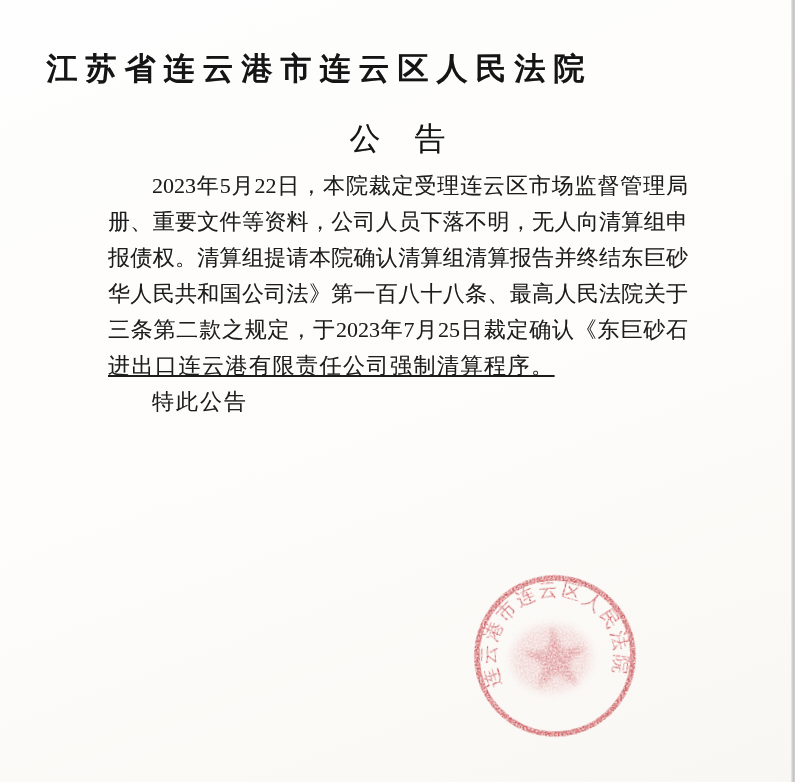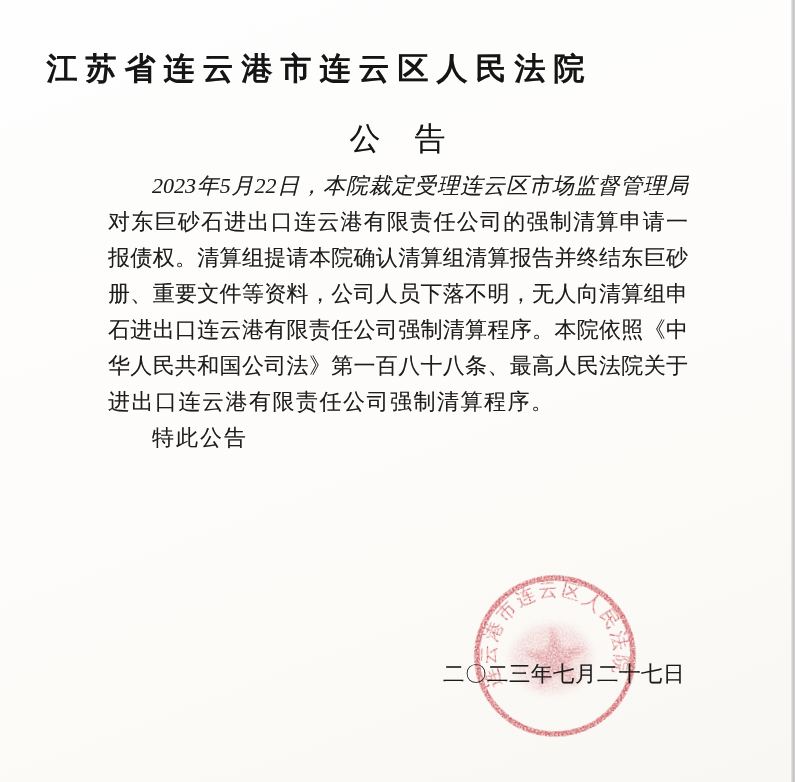--- a/index.html
+++ b/index.html
@@ -52,25 +52,26 @@
     line-height: 36px;
     color: #1c1c1c;
     text-shadow: 0 0 0.4px rgba(0,0,0,0.3);
   }
   .line {
     height: 36px;
     text-align: justify;
     text-align-last: justify;
     overflow: visible;
   }
-  .line.first { padding-left: 44px; font-style: italic; }
+  .line.first { padding-left: 44px; }
   .line.left {
     text-align: left;
     text-align-last: left;
     letter-spacing: 1.5px;
+    text-decoration: underline;
   }
   .closing {
     height: 36px;
     padding-left: 44px;
     text-align: center;
     text-align-last: left;
     letter-spacing: 2px;
   }
   .seal {
     position: absolute;
@@ -103,25 +104,24 @@
 <body>
 
 <div class="page">
 
   <h1 class="court-name">江苏省连云港市连云区人民法院</h1>
 
   <h2 class="doc-title">公告</h2>
 
   <div class="body-text">
     <div class="line first">2023年5月22日，本院裁定受理连云区市场监督管理局</div>
-    <div class="line">对东巨砂石进出口连云港有限责任公司的强制清算申请一</div>
+    <div class="line">册、重要文件等资料，公司人员下落不明，无人向清算组申</div>
     <div class="line">报债权。清算组提请本院确认清算组清算报告并终结东巨砂</div>
-    <div class="line">册、重要文件等资料，公司人员下落不明，无人向清算组申</div>
-    <div class="line">石进出口连云港有限责任公司强制清算程序。本院依照《中</div>
     <div class="line">华人民共和国公司法》第一百八十八条、最高人民法院关于</div>
+    <div class="line">三条第二款之规定，于2023年7月25日裁定确认《东巨砂石</div>
     <div class="line left">进出口连云港有限责任公司强制清算程序。</div>
     <div class="closing">特此公告</div>
   </div>
 
   <svg class="seal" viewBox="-92 -92 184 184" xmlns="http://www.w3.org/2000/svg">
     <defs>
       <filter id="stamp-grain" x="-20%" y="-20%" width="140%" height="140%">
         <feTurbulence type="fractalNoise" baseFrequency="0.55" numOctaves="2" seed="7" result="noise"></feTurbulence>
         <feColorMatrix in="noise" type="matrix" values="0 0 0 0 0  0 0 0 0 0  0 0 0 0 0  0 0 0 1.7 -0.25" result="mask"></feColorMatrix>
         <feComposite in="SourceGraphic" in2="mask" operator="in"></feComposite>
@@ -131,17 +131,16 @@
     <g filter="url(#stamp-grain)" transform="rotate(-5)">
       <circle cx="0" cy="0" r="78" fill="none" stroke="#c43a40" stroke-width="5.5"></circle>
       <polygon points="0,-34 7.7,-10.5 32.3,-10.5 12.4,4 20,27.5 0,13 -20,27.5 -12.4,4 -32.3,-10.5 -7.7,-10.5" fill="#c4404a" opacity="0.55" transform="translate(0,4)" style="filter: blur(2.5px);"></polygon>
       <ellipse cx="-4" cy="2" rx="40" ry="34" fill="#cf5a60" opacity="0.28" style="filter: blur(4px);"></ellipse>
       <text font-size="19" letter-spacing="2.5" fill="#c43a40" font-family="Liberation Serif, serif">
         <textPath href="#seal-arc" startOffset="50%" text-anchor="middle">连云港市连云区人民法院</textPath>
       </text>
     </g>
   </svg>
 
-  <div class="date-line">二〇二三年七月二十七日</div>
 
   <div class="scan-edge-right"></div>
 
 </div>
 
 </body></html>

